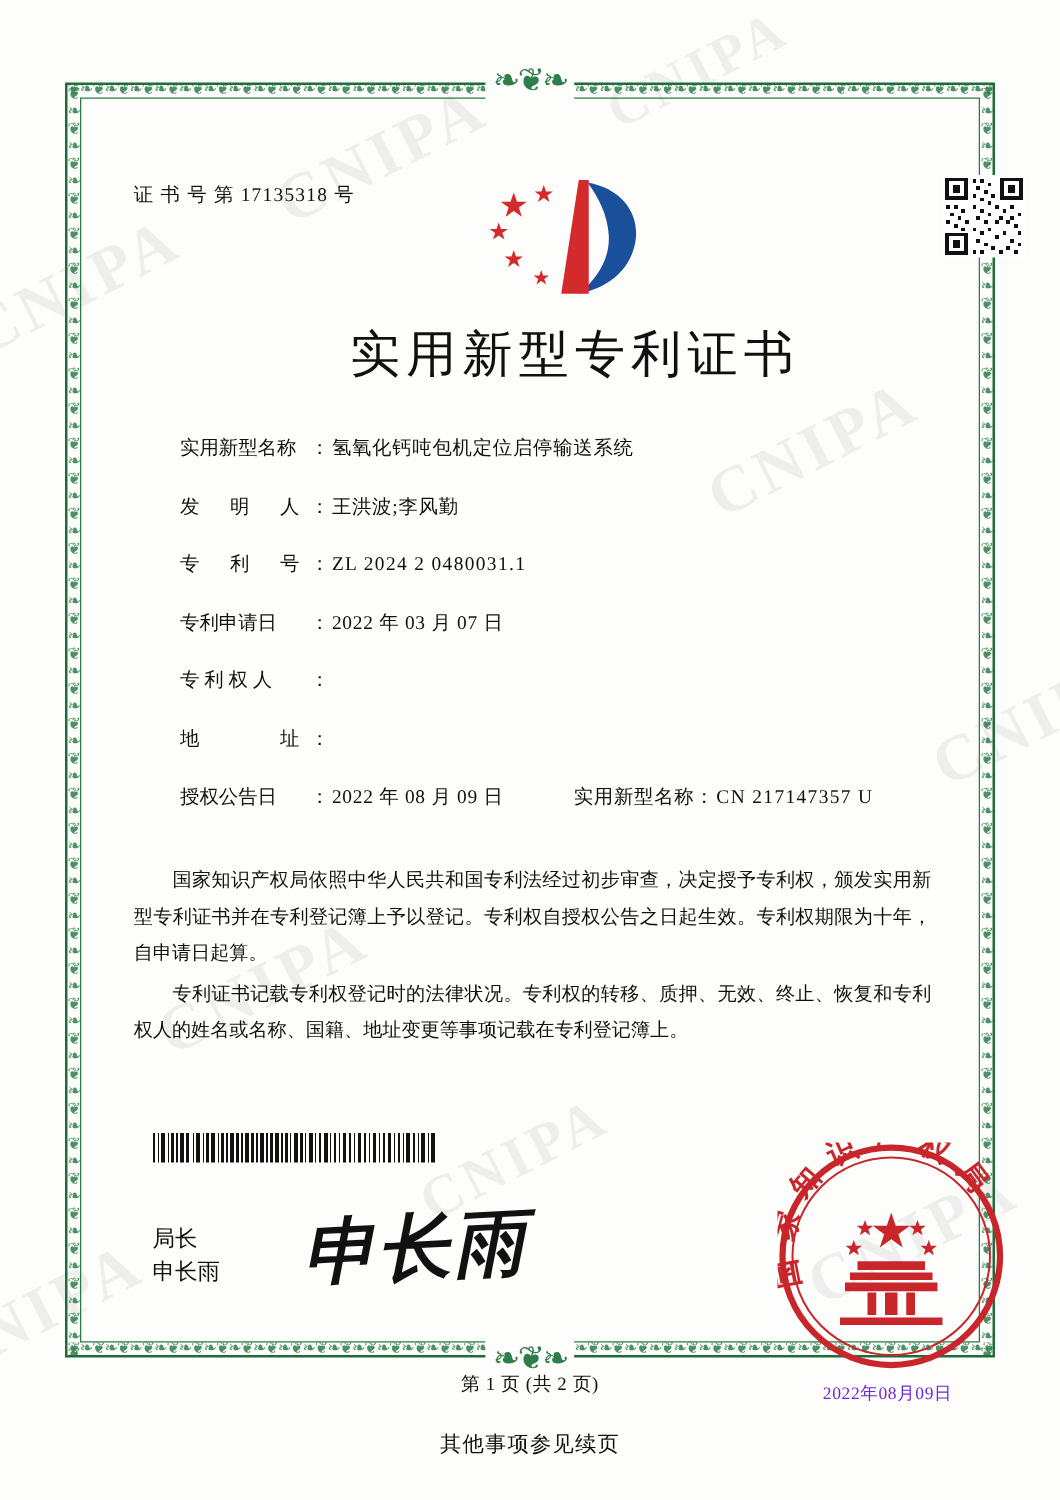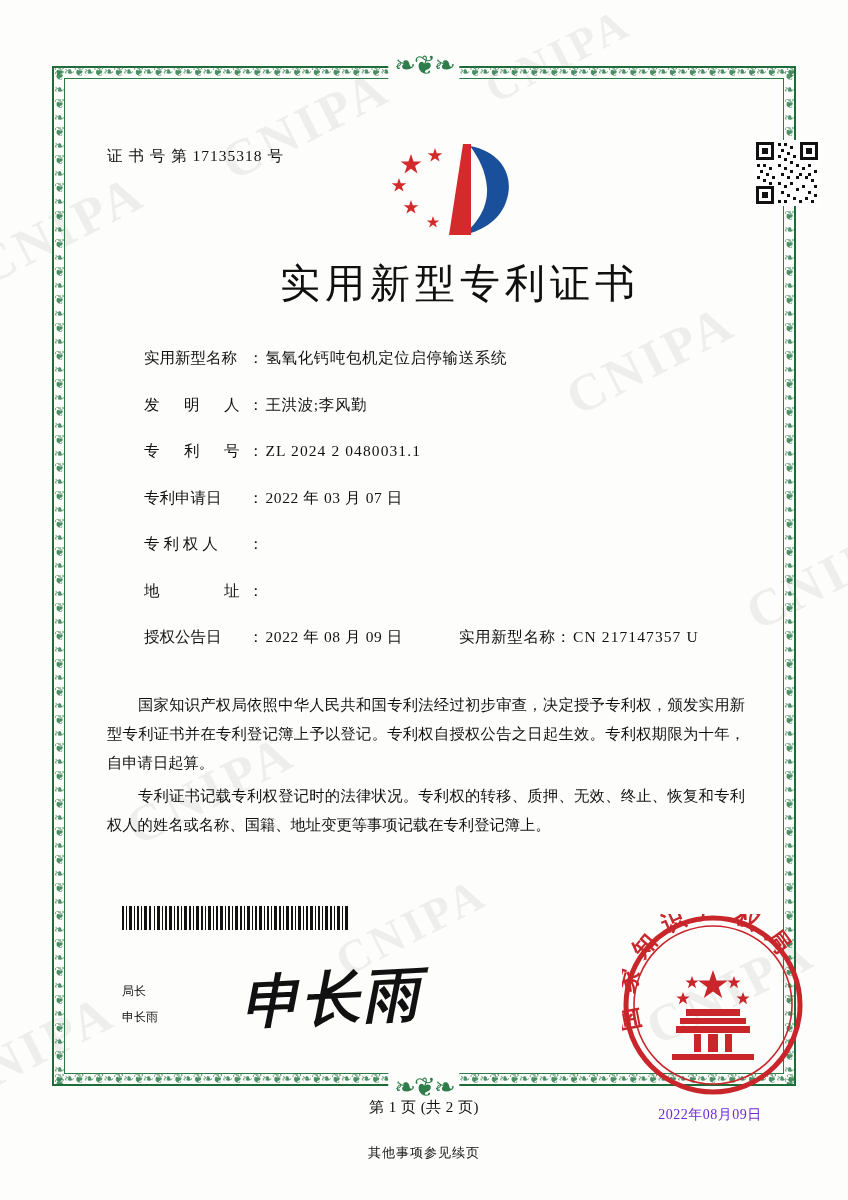--- a/index.html
+++ b/index.html
@@ -228,21 +228,21 @@
     top: 828px;
     width: 226px;
     height: 24px;
   }
 
   
   .sig-block {
     position: absolute;
     left: 58px;
     top: 900px;
-    font-size: 12px;
+    font-size: 18px;
     line-height: 26px;
     color: #111;
   }
   .sig-script {
     position: absolute;
     left: 178px;
     top: 882px;
     font-size: 58px;
     font-family: "DejaVu Serif", serif;
     font-style: italic;
@@ -280,21 +280,21 @@
     font-size: 15px;
     color: #111;
     letter-spacing: 0.5px;
   }
   .footer-note {
     position: absolute;
     left: 0;
     top: 1144px;
     width: 848px;
     text-align: center;
-    font-size: 13px;
+    font-size: 17px;
     color: #111;
     letter-spacing: 1px;
   }
 </style>
 </head>
 <body>
 
 <div class="page">
 
   <div class="wm-layer">

